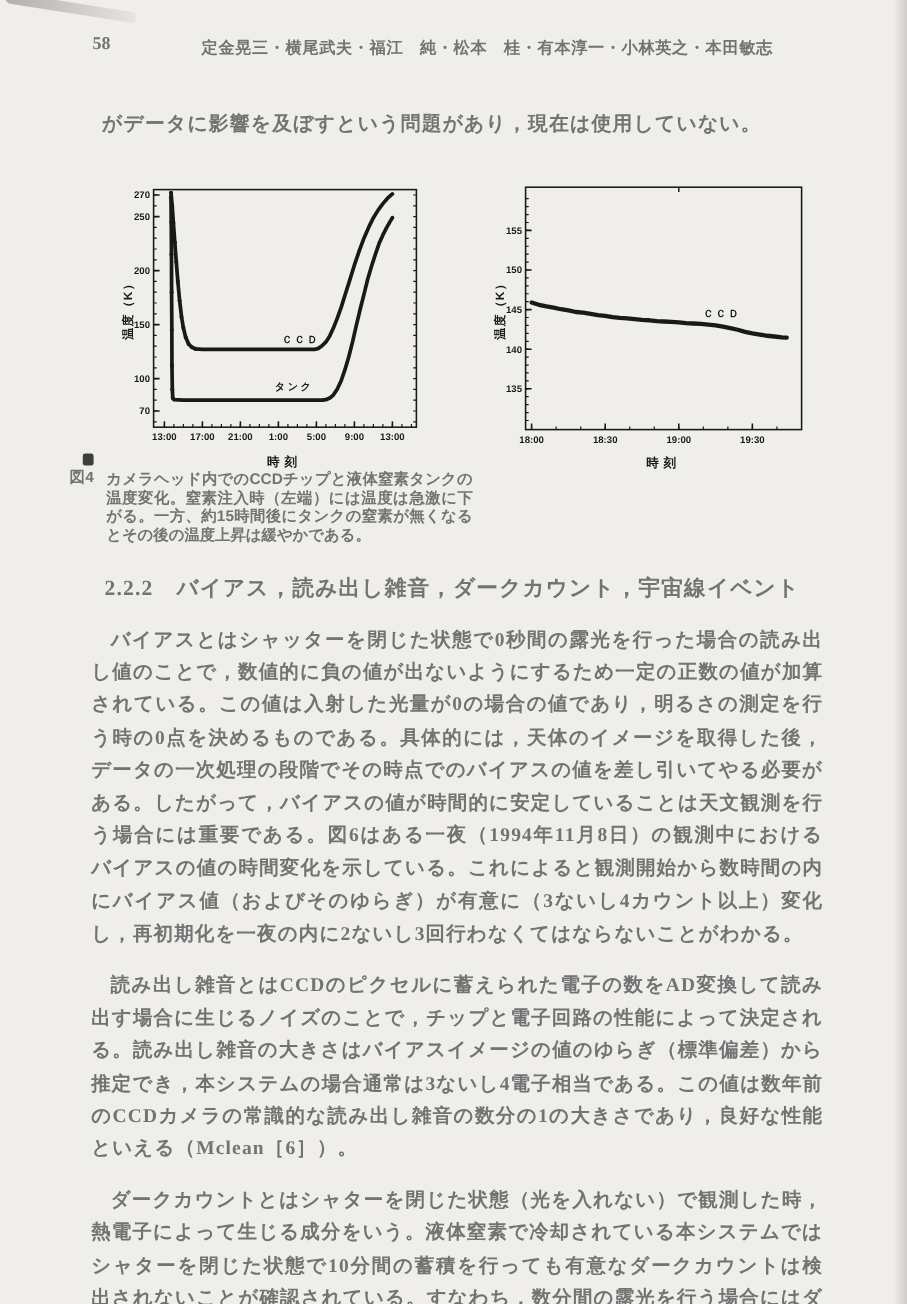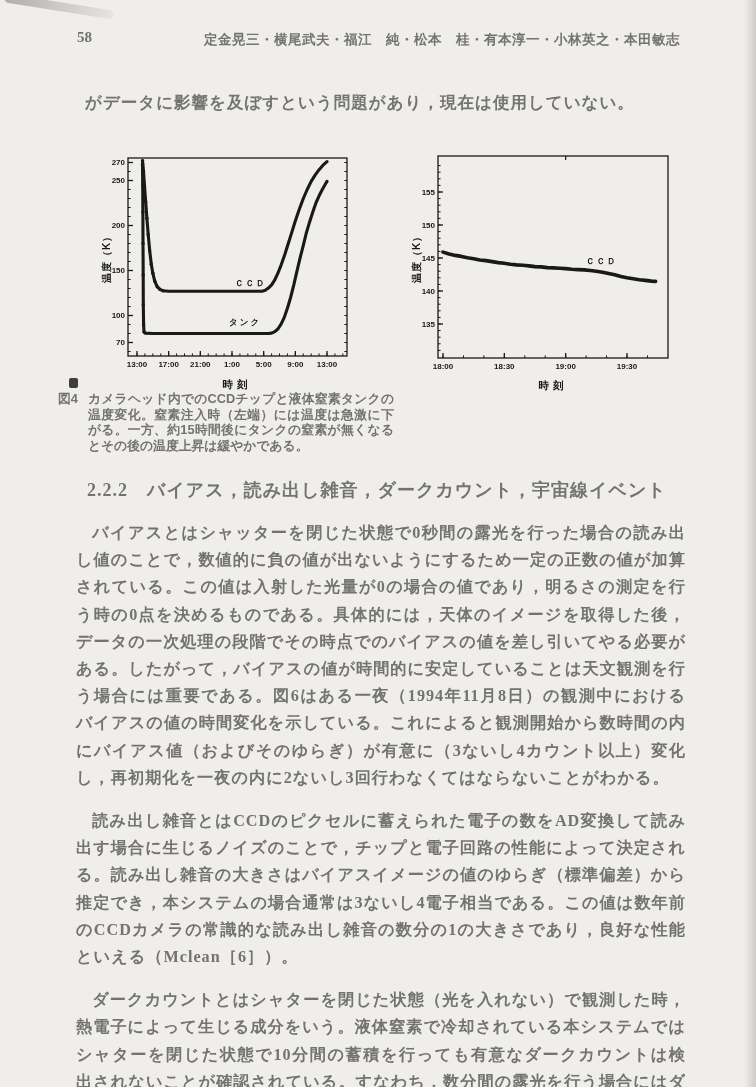--- a/index.html
+++ b/index.html
@@ -19,37 +19,37 @@
     background:linear-gradient(to right, rgba(60,58,55,.35), rgba(60,58,55,.05));
     transform:rotate(9deg);border-radius:5px;pointer-events:none;
   }
   .speck{
     position:absolute;left:69px;top:378px;width:9px;height:10px;
     background:#2b2a28;border-radius:2px;opacity:.9;pointer-events:none;
   }
   .pagenum{position:absolute;left:77px;top:29px;font-size:15px;font-weight:bold;}
   .authors{
     position:absolute;left:168px;top:31px;width:520px;
-    font-size:13.5px;font-weight:bold;letter-spacing:.5px;white-space:nowrap;margin-left:36px;
+    font-size:13.5px;font-weight:bold;letter-spacing:.5px;white-space:nowrap;
   }
   .intro{
     position:absolute;left:69px;top:76px;width:660px;margin:16px;
     font-size:16.5px;font-weight:600;letter-spacing:1px;
   }
   .figplot{position:absolute;}
   #plot-fig4{left:96px;top:146px;}
   #plot-fig5{left:408px;top:146px;}
   .caption{
     position:absolute;display:flex;gap:10px;
     font-family:"Liberation Sans", sans-serif;
     font-size:12.8px;font-weight:bold;line-height:15.6px;
   }
   .cap4{left:58px;top:391px;width:336px;}
   .cap5{left:395px;top:391px;width:352px;}
-  .caption .lbl{flex:0 0 auto;white-space:nowrap;}
+  .caption .lbl{flex:0 0 auto;white-space:nowrap;font-family:Liberation Mono, monospace;}
   .caption .txt{flex:1 1 auto;text-align:justify;}
   .secthead{
     position:absolute;left:87px;top:478px;width:630px;margin:0;
     font-size:18px;font-weight:600;letter-spacing:1px;
   }
   .bodytext{
     position:absolute;left:60px;top:504px;width:642px;
     font-size:16.2px;font-weight:600;line-height:27.2px;
     text-align:justify;letter-spacing:1px;
   }

